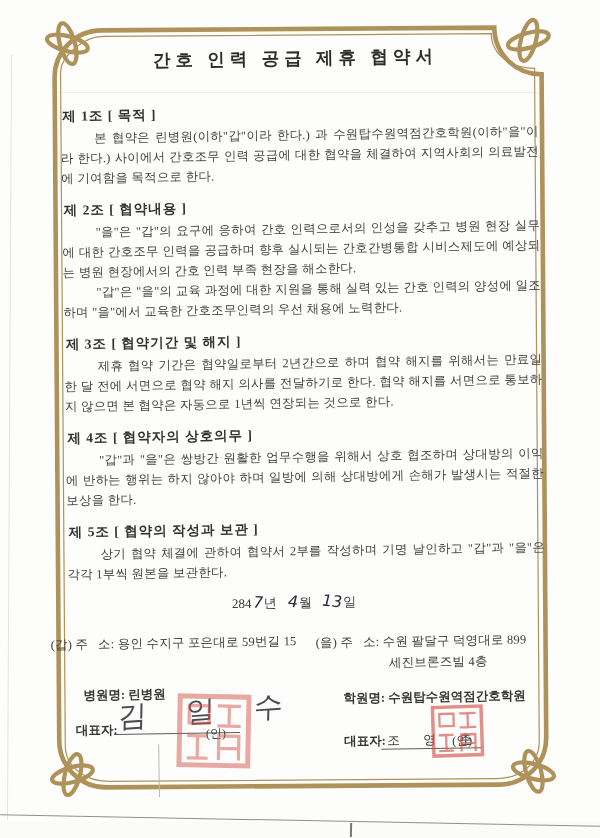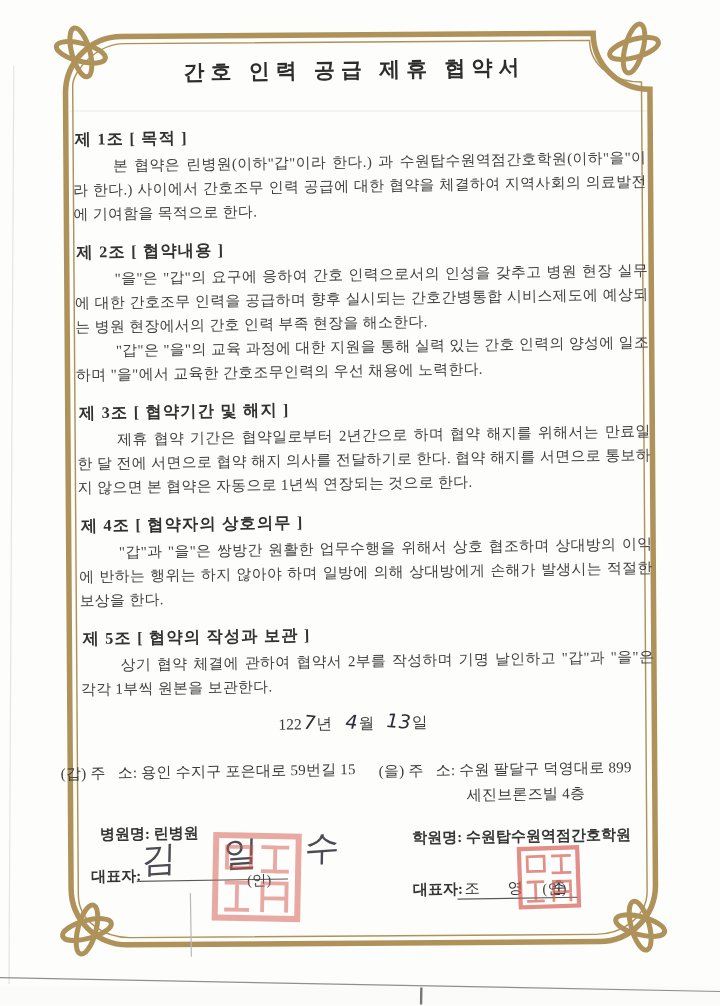--- a/index.html
+++ b/index.html
@@ -116,21 +116,21 @@
       <h3>제 4조 [ 협약자의 상호의무 ]</h3>
       <p>"갑"과 "을"은 쌍방간 원활한 업무수행을 위해서 상호 협조하며 상대방의 이익에 반하는 행위는 하지 않아야 하며 일방에 의해 상대방에게 손해가 발생시는 적절한 보상을 한다.</p>
     </div>
     <div class="article">
       <h3>제 5조 [ 협약의 작성과 보관 ]</h3>
       <p>상기 협약 체결에 관하여 협약서 2부를 작성하며 기명 날인하고 "갑"과 "을"은 각각 1부씩 원본을 보관한다.</p>
     </div>
   </div>
 
   <div class="date-row">
-    <span>122</span>
+    <span>284</span>
       <span class="hand hand-digit">7</span>
       <span>년</span>
     <span class="gap1"></span>
     <span class="hand hand-digit">4</span>
       <span>월</span>
     <span class="gap2"></span>
     <span class="hand hand-digit">13</span>
       <span>일</span>
   </div>
 

